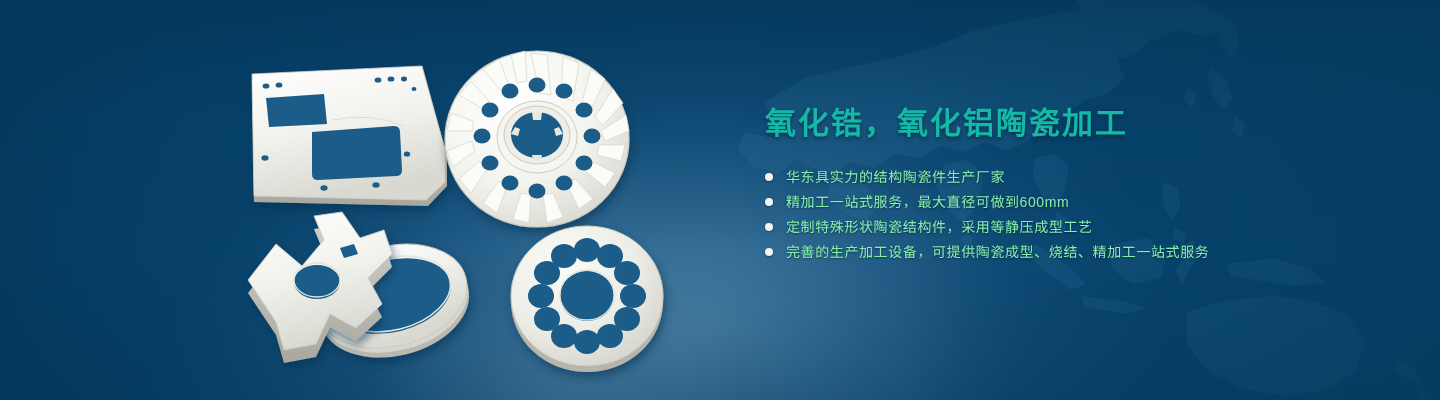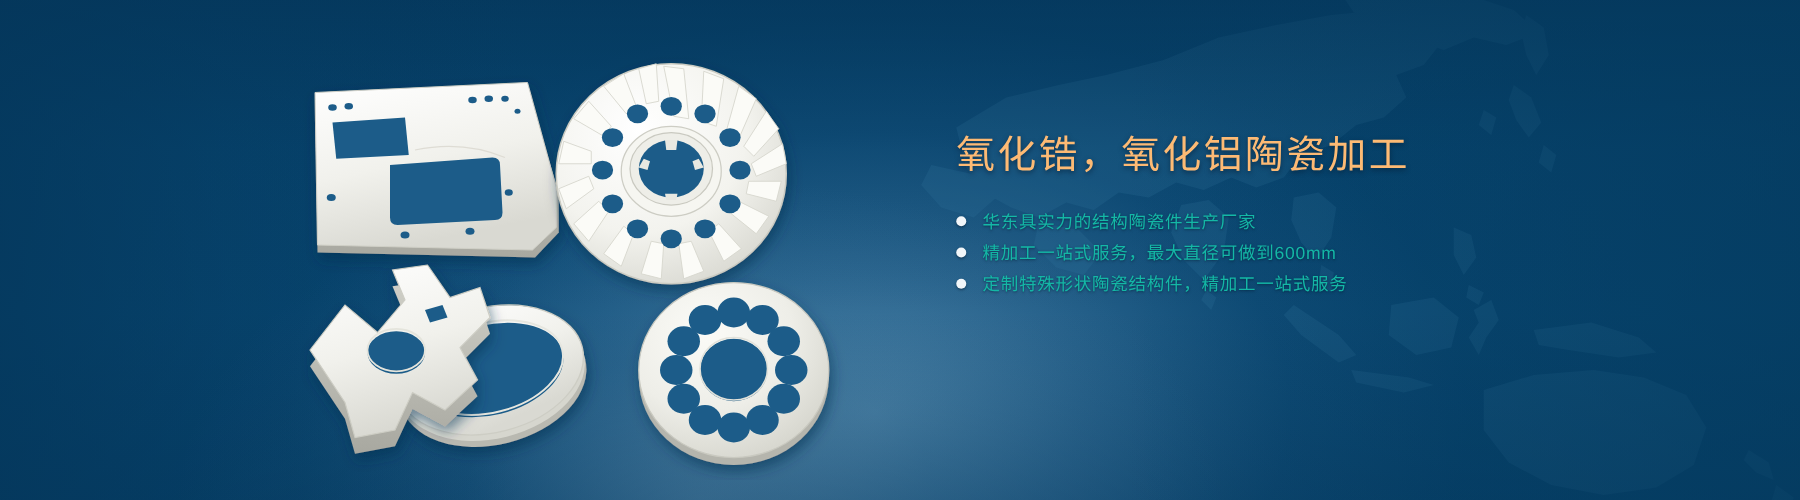--- a/index.html
+++ b/index.html
@@ -91,22 +91,22 @@
   .text-col {
     position: absolute;
     left: 765px;
     top: 104px;
     width: 600px;
   }
   .headline {
     font-size: 31px;
     line-height: 40px;
     letter-spacing: 2px;
-    color: #fdba74;
-    font-weight: 400;
+    color: #14b8a6;
+    font-weight: 700;
     text-shadow: 0 2px 4px rgba(0,20,40,0.55);
     white-space: nowrap;
   }
   .bullets {
     margin: 22px 0 0 0;
     padding: 0;
     list-style: none;
   }
   .bullet-row {
     display: flex;
@@ -119,21 +119,21 @@
     height: 8px;
     border-radius: 50%;
     background: #f2f6f9;
     flex: 0 0 auto;
     margin-right: 13px;
     box-shadow: 0 1px 2px rgba(0,16,32,0.45);
   }
   .bullet-text {
     font-size: 14px;
     line-height: 22px;
-    color: #14b8a6;
+    color: #86efac;
     letter-spacing: 0.6px;
     text-shadow: 0 1px 2px rgba(0,18,36,0.55);
     white-space: nowrap;
   }
 </style>
 </head>
 <body>
 
 <div id="banner">
 
@@ -359,18 +359,22 @@
       <li class="bullet-row">
         <span class="dot"></span>
         <span class="bullet-text">华东具实力的结构陶瓷件生产厂家</span>
       </li>
       <li class="bullet-row">
         <span class="dot"></span>
         <span class="bullet-text">精加工一站式服务，最大直径可做到600mm</span>
       </li>
       <li class="bullet-row">
         <span class="dot"></span>
-        <span class="bullet-text">定制特殊形状陶瓷结构件，精加工一站式服务</span>
+        <span class="bullet-text">定制特殊形状陶瓷结构件，采用等静压成型工艺</span>
+      </li>
+      <li class="bullet-row">
+        <span class="dot"></span>
+        <span class="bullet-text">完善的生产加工设备，可提供陶瓷成型、烧结、精加工一站式服务</span>
       </li>
     </ul>
   </div>
 
 </div>
 
 </body></html>

